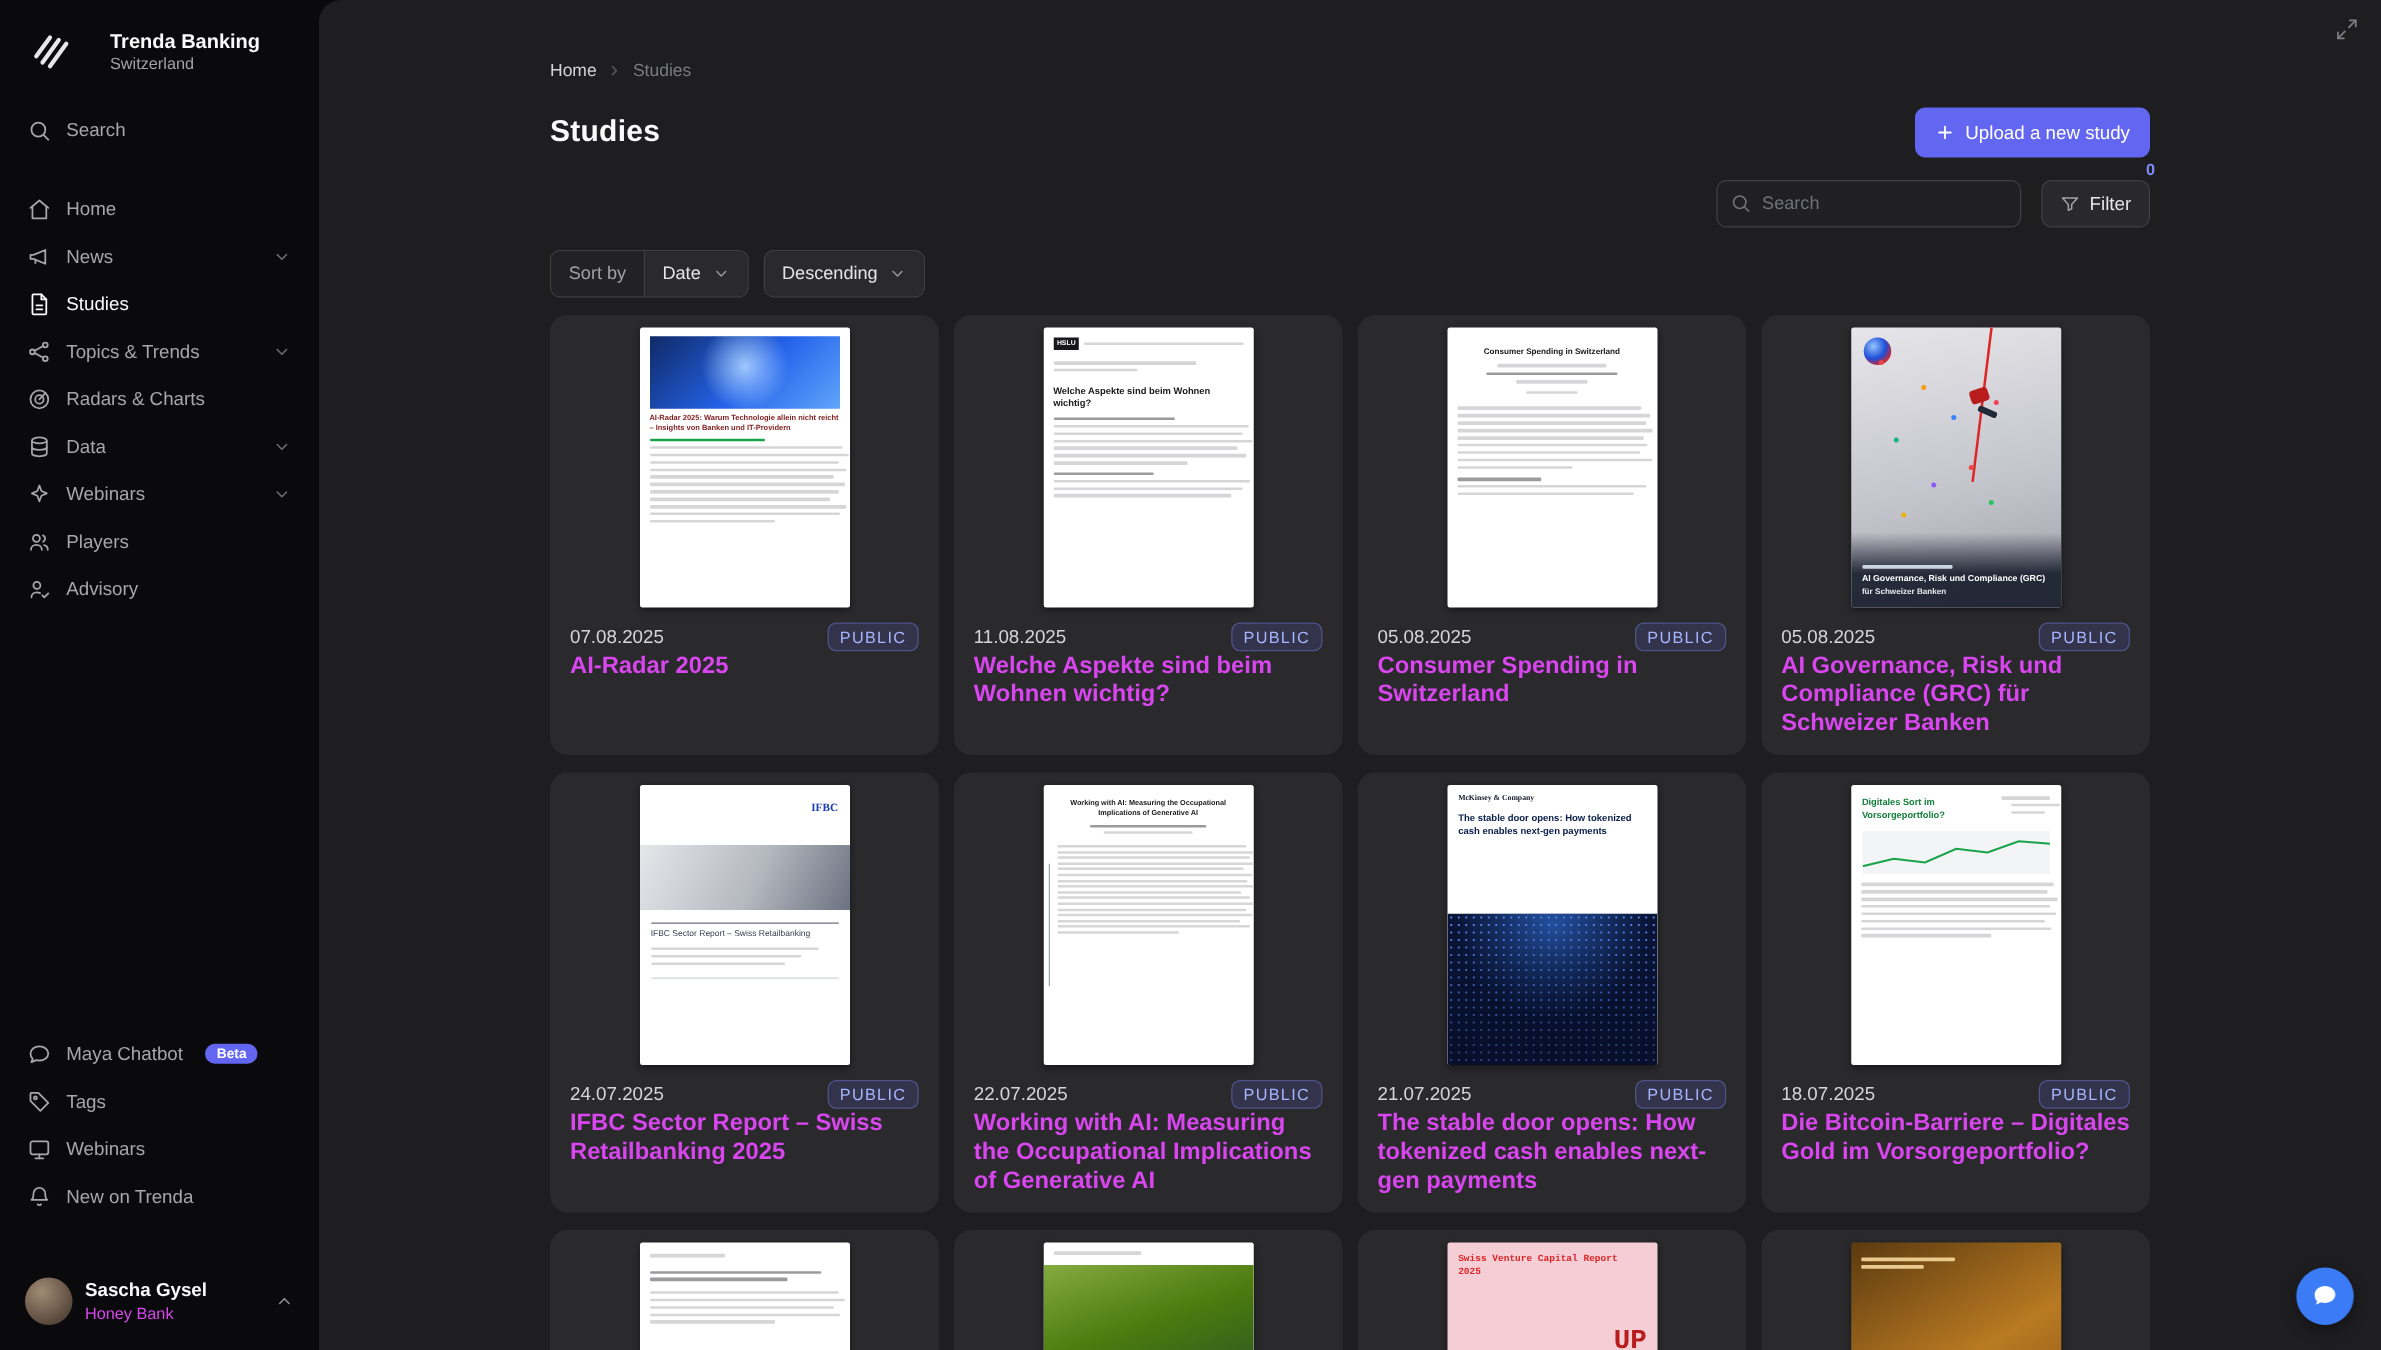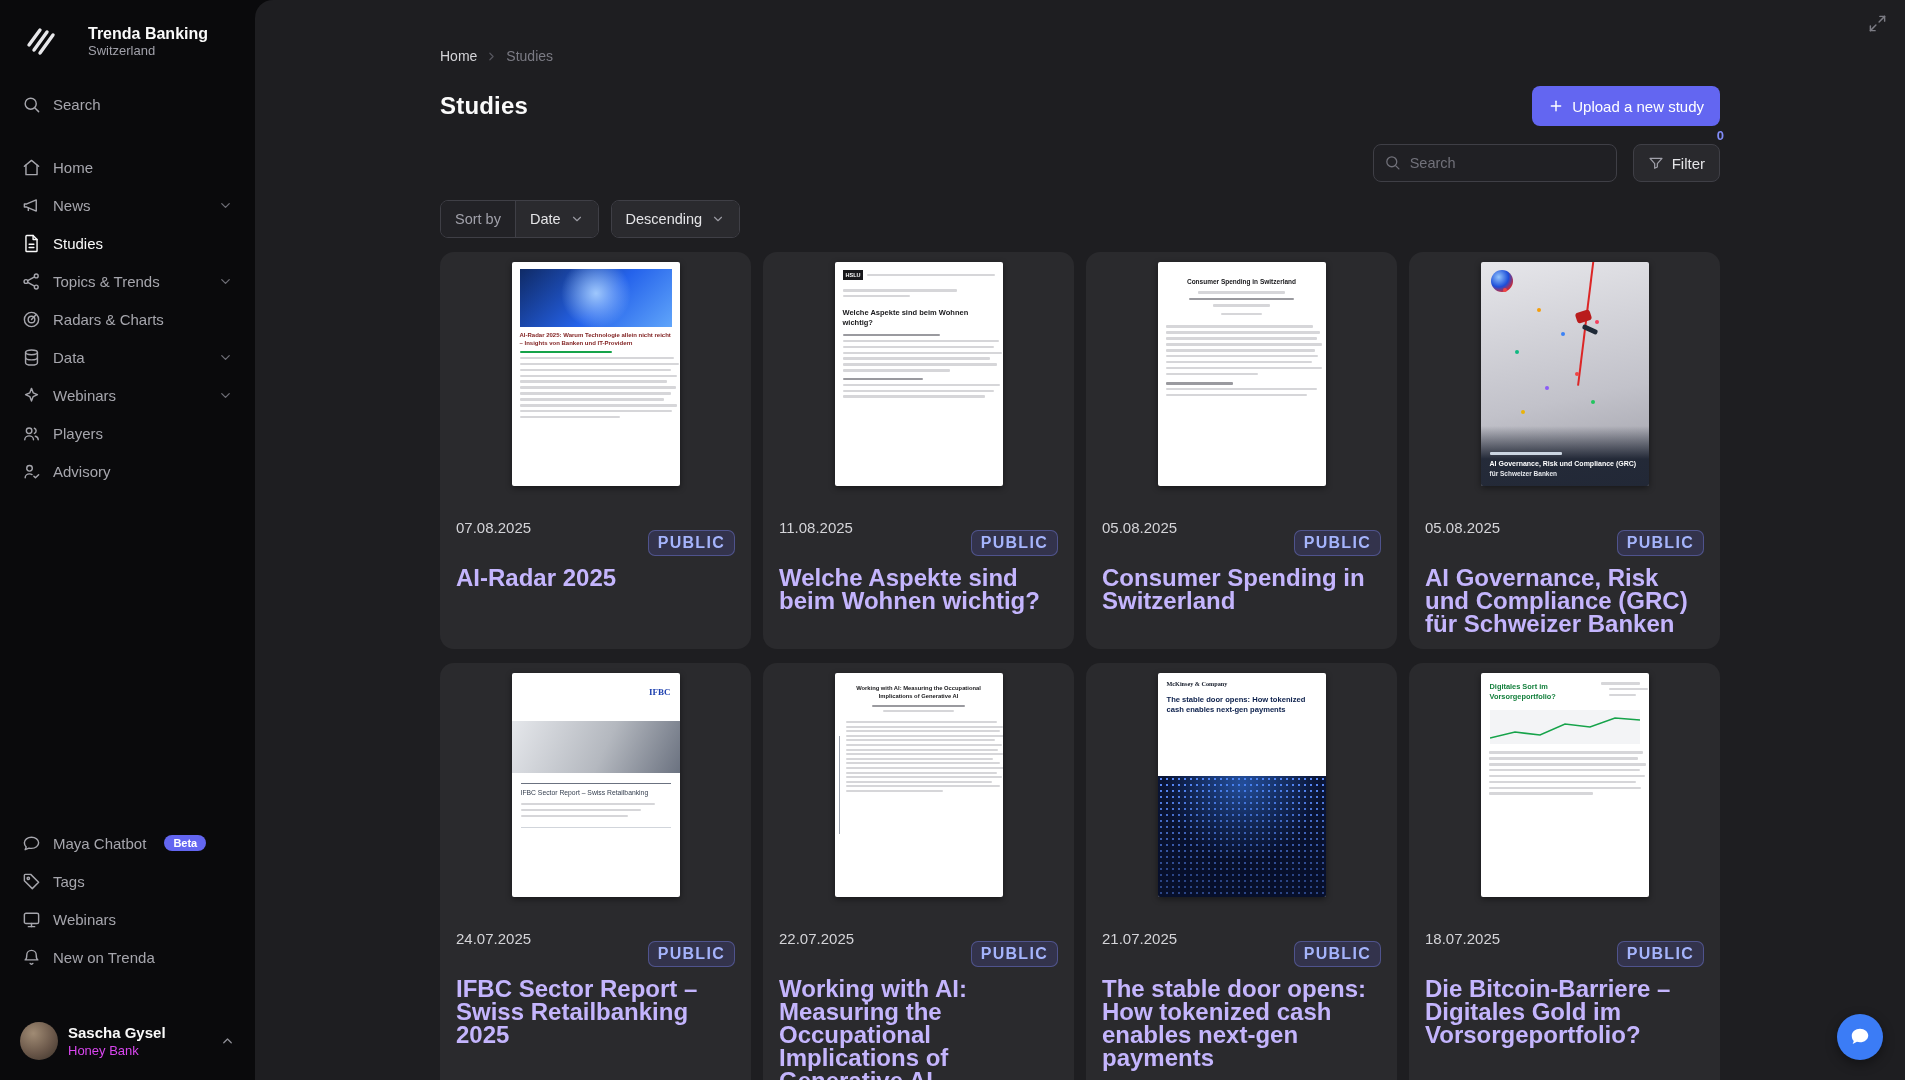--- a/index.html
+++ b/index.html
@@ -75,22 +75,22 @@
 
   
   .grid { margin-top:14px; display:grid; grid-template-columns:repeat(4,1fr); gap:14px 12px; }
   .card { background:#2a2a2d; border-radius:14px; padding:6px 16px 14px; cursor:pointer; }
   .thumb { height:232px; display:flex; align-items:center; justify-content:center; }
   .page { width:168px; height:224px; background:#fff; border-radius:2px; position:relative;
           overflow:hidden; box-shadow:0 2px 6px rgba(0,0,0,.45); }
   .meta { display:flex; justify-content:space-between; align-items:center; margin-top:8px; }
   .card-date { color:#d4d4d8; font-size:15px; }
   .badge { color:#a5b4fc; background:rgba(99,102,241,.16); border:1px solid rgba(129,140,248,.38);
-           font-size:16px; font-weight:700; letter-spacing:.08em; padding:3px 9px; border-radius:7px;margin-top:32px; }
-  .card-title { margin-top:10px; color:#c4b5fd; font-size:24px; font-weight:600; line-height:23px; }
+           font-size:13px; font-weight:400; letter-spacing:.08em; padding:3px 9px; border-radius:7px; }
+  .card-title { color:#d946ef; font-size:19px; font-weight:600; line-height:23px; }
 
   
   .tl { display:block; height:2.5px; background:#d6d6d9; border-radius:1px; margin:3.4px 8px 0; }
   .tl.d { background:#9a9a9f; }
   .pgh { font-size:6px; font-weight:700; color:#18181b; line-height:1.3; padding:0 8px; }
   .dense .tl { height:2px; margin:2.6px 11px 0; }
 
   
   .chat-fab { position:fixed; right:22px; bottom:20px; width:46px; height:46px; border-radius:50%;
               background:#3b7cf6; border:none; display:flex; align-items:center; justify-content:center;

